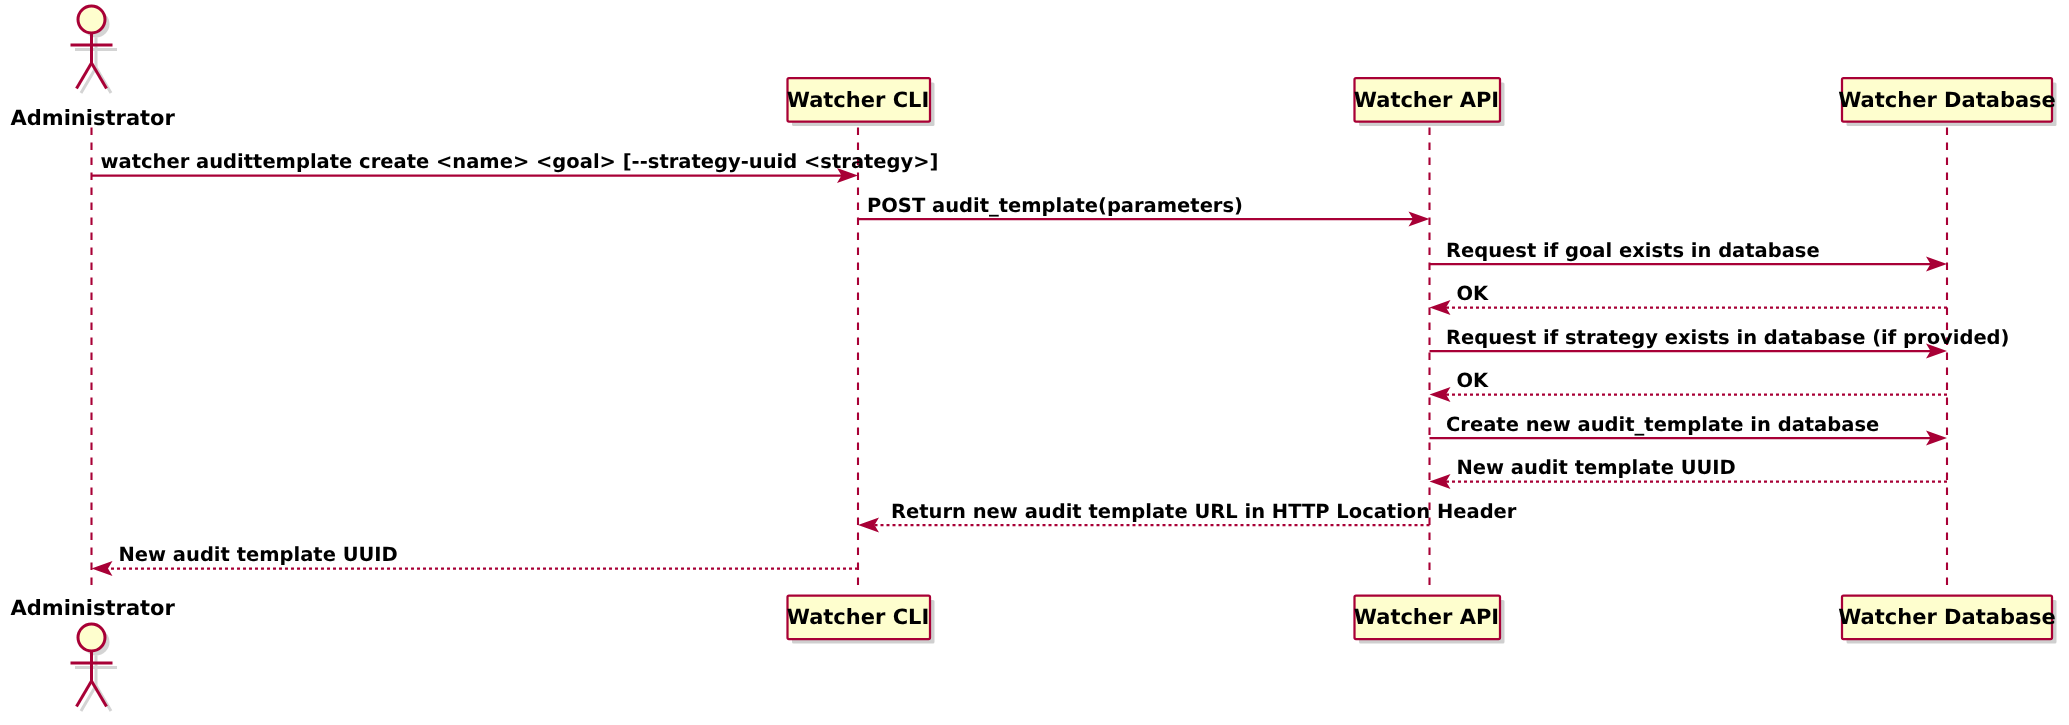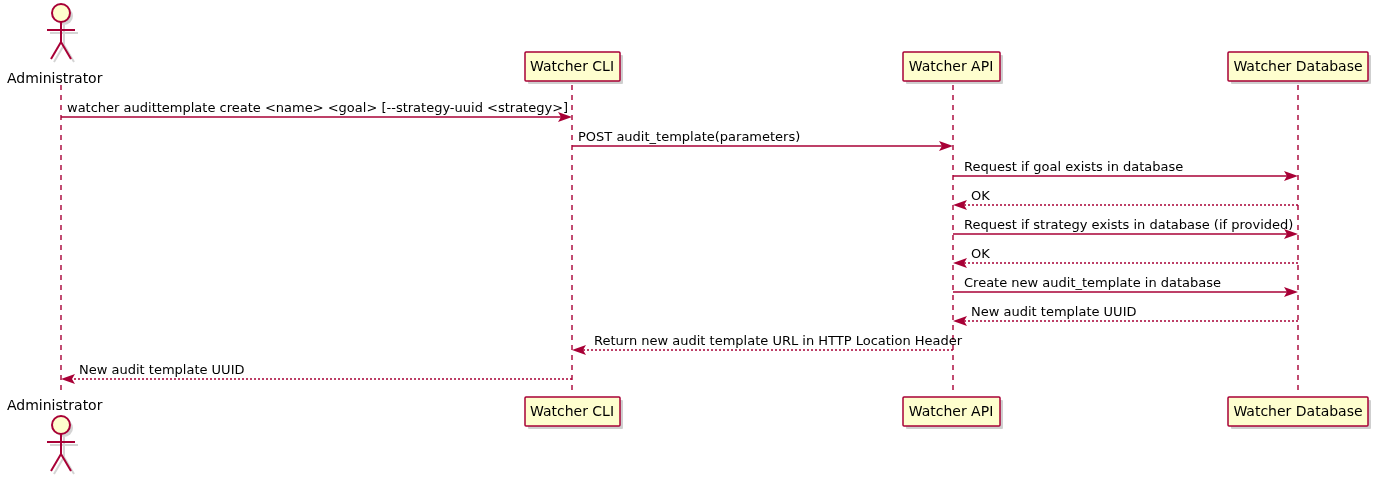--- a/index.html
+++ b/index.html
@@ -11,20 +11,21 @@
     font-family: "DejaVu Sans", sans-serif;
     width: 1379px;
     height: 483px;
     overflow: hidden;
   }
   #diagram-root {
     position: relative;
     width: 1162px;
     height: 483px;
     background: #FFFFFF;
+    font-weight: bold;
   }
   svg.diagram-canvas {
     position: absolute;
     top: 0;
     left: 0;
     width: 1379px;
     height: 483px;
   }
   .msg-label, .participant-label, .actor-label {
     font-family: "DejaVu Sans", sans-serif;

